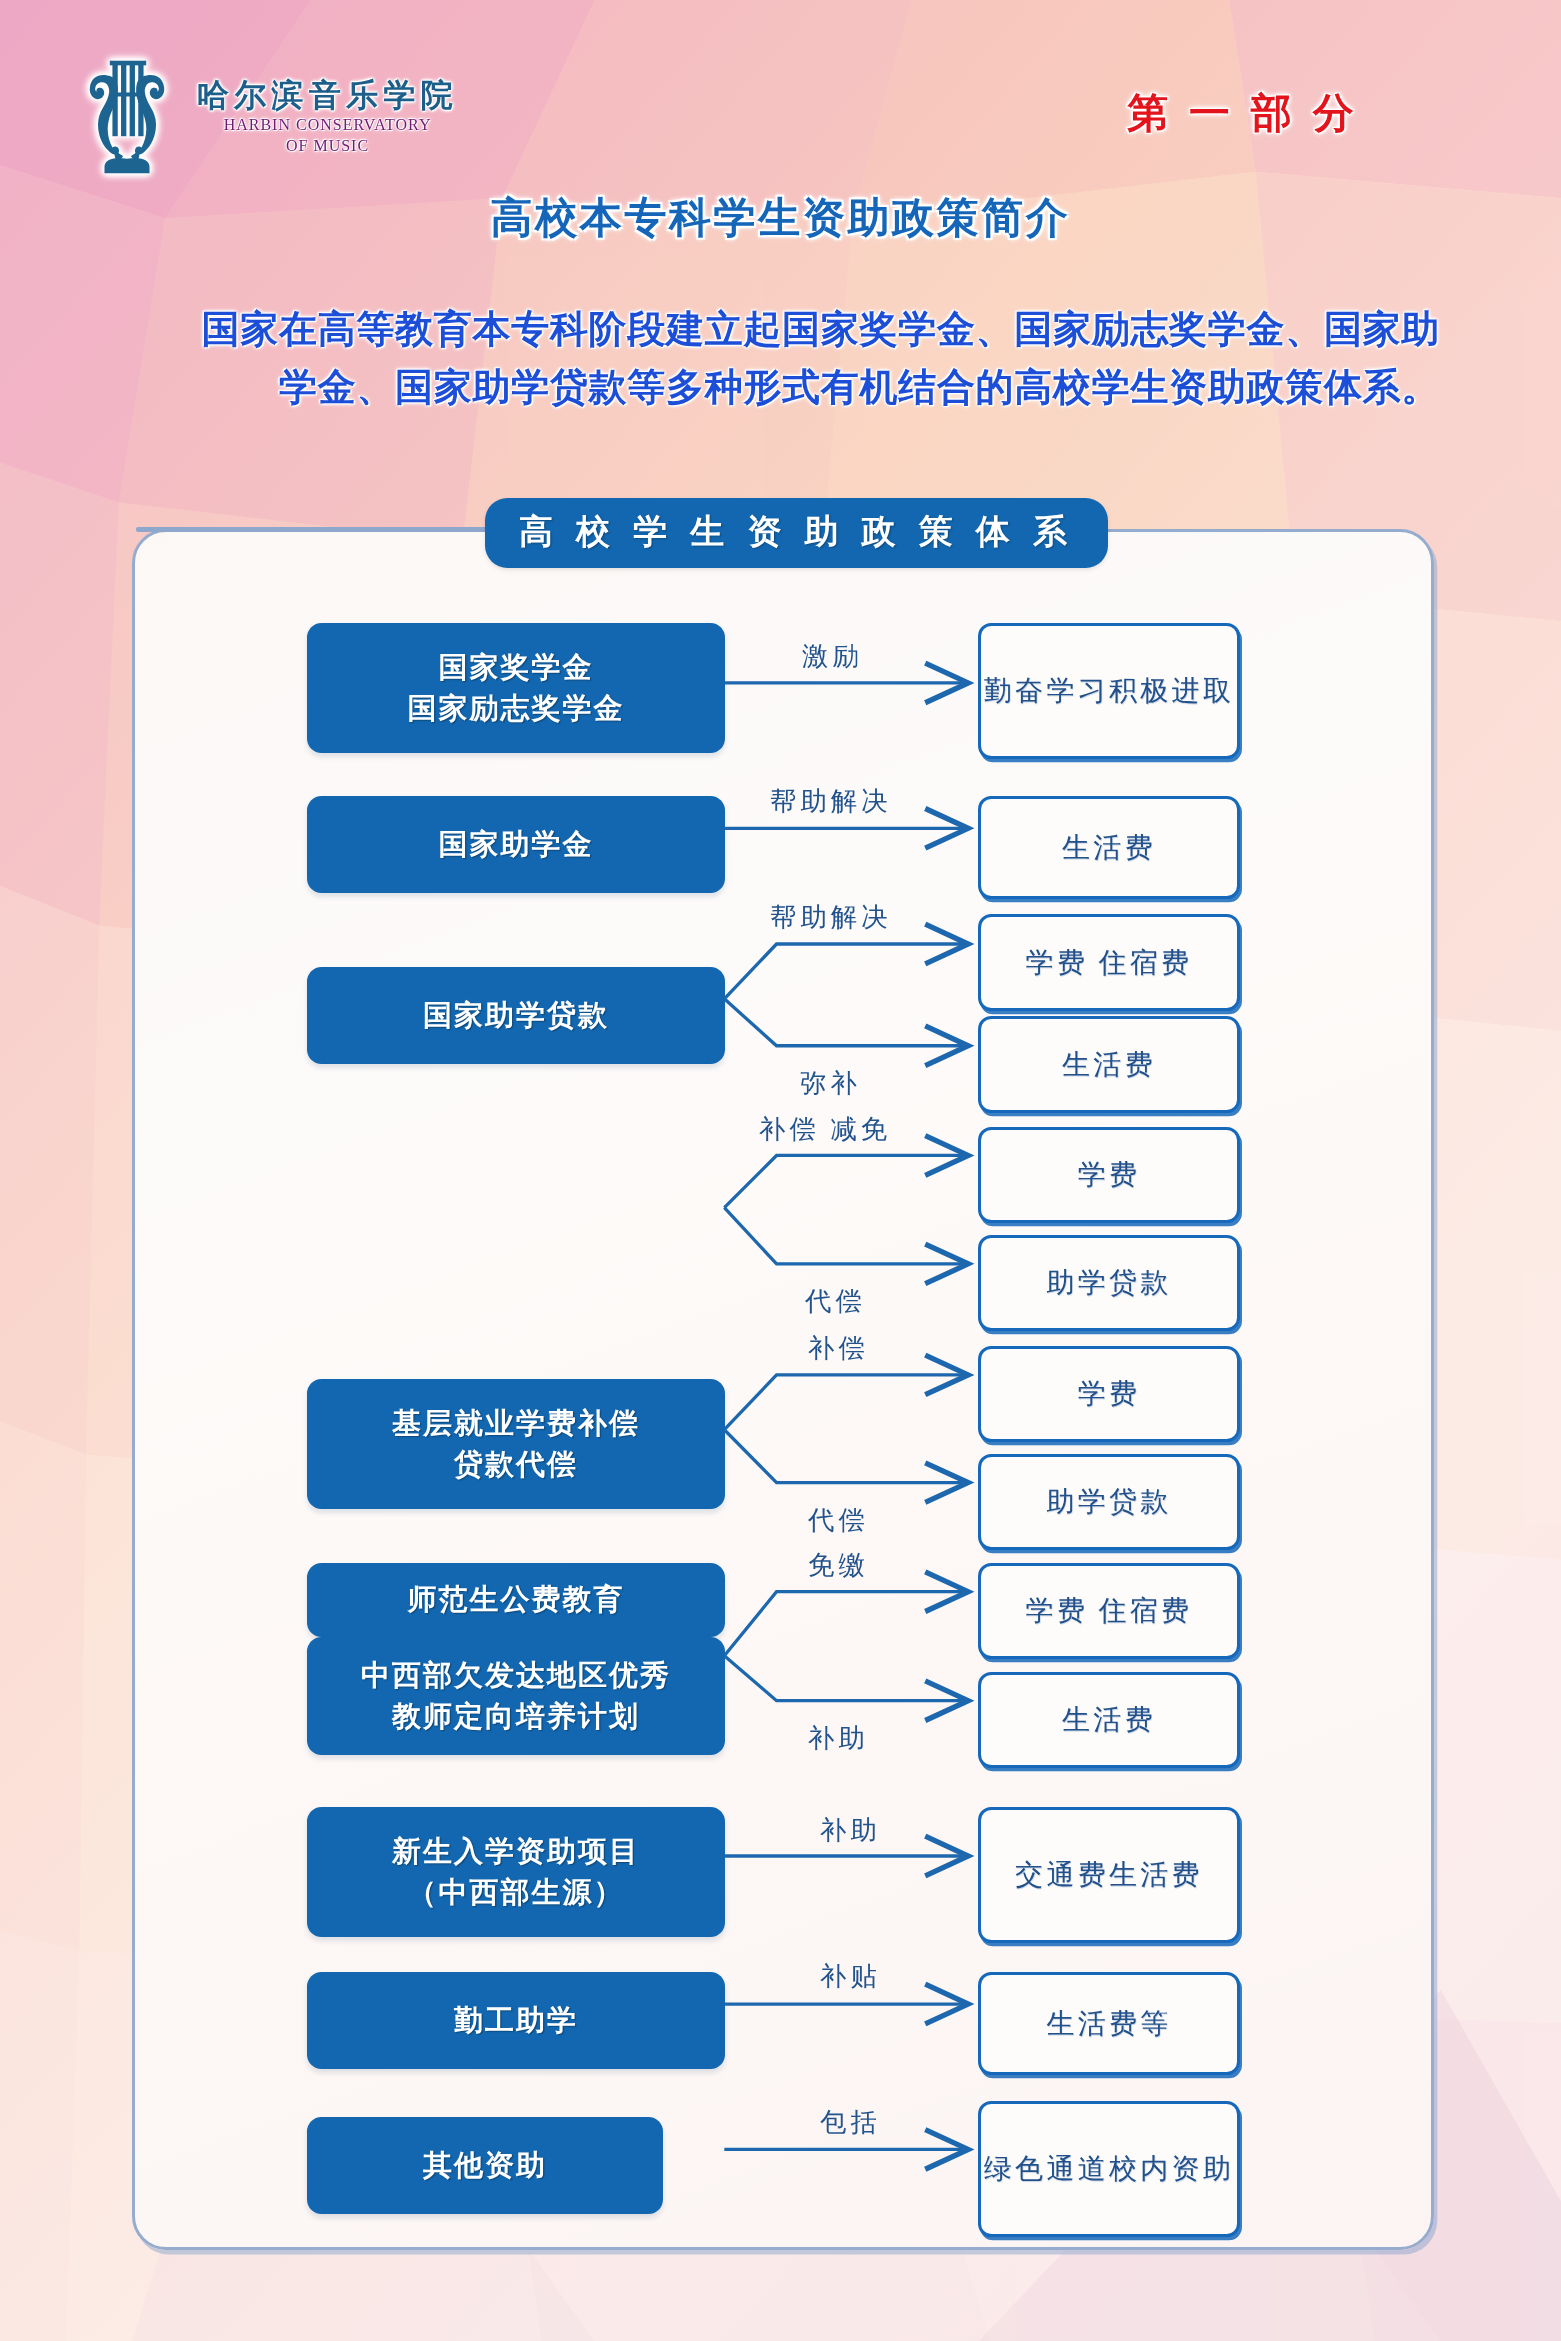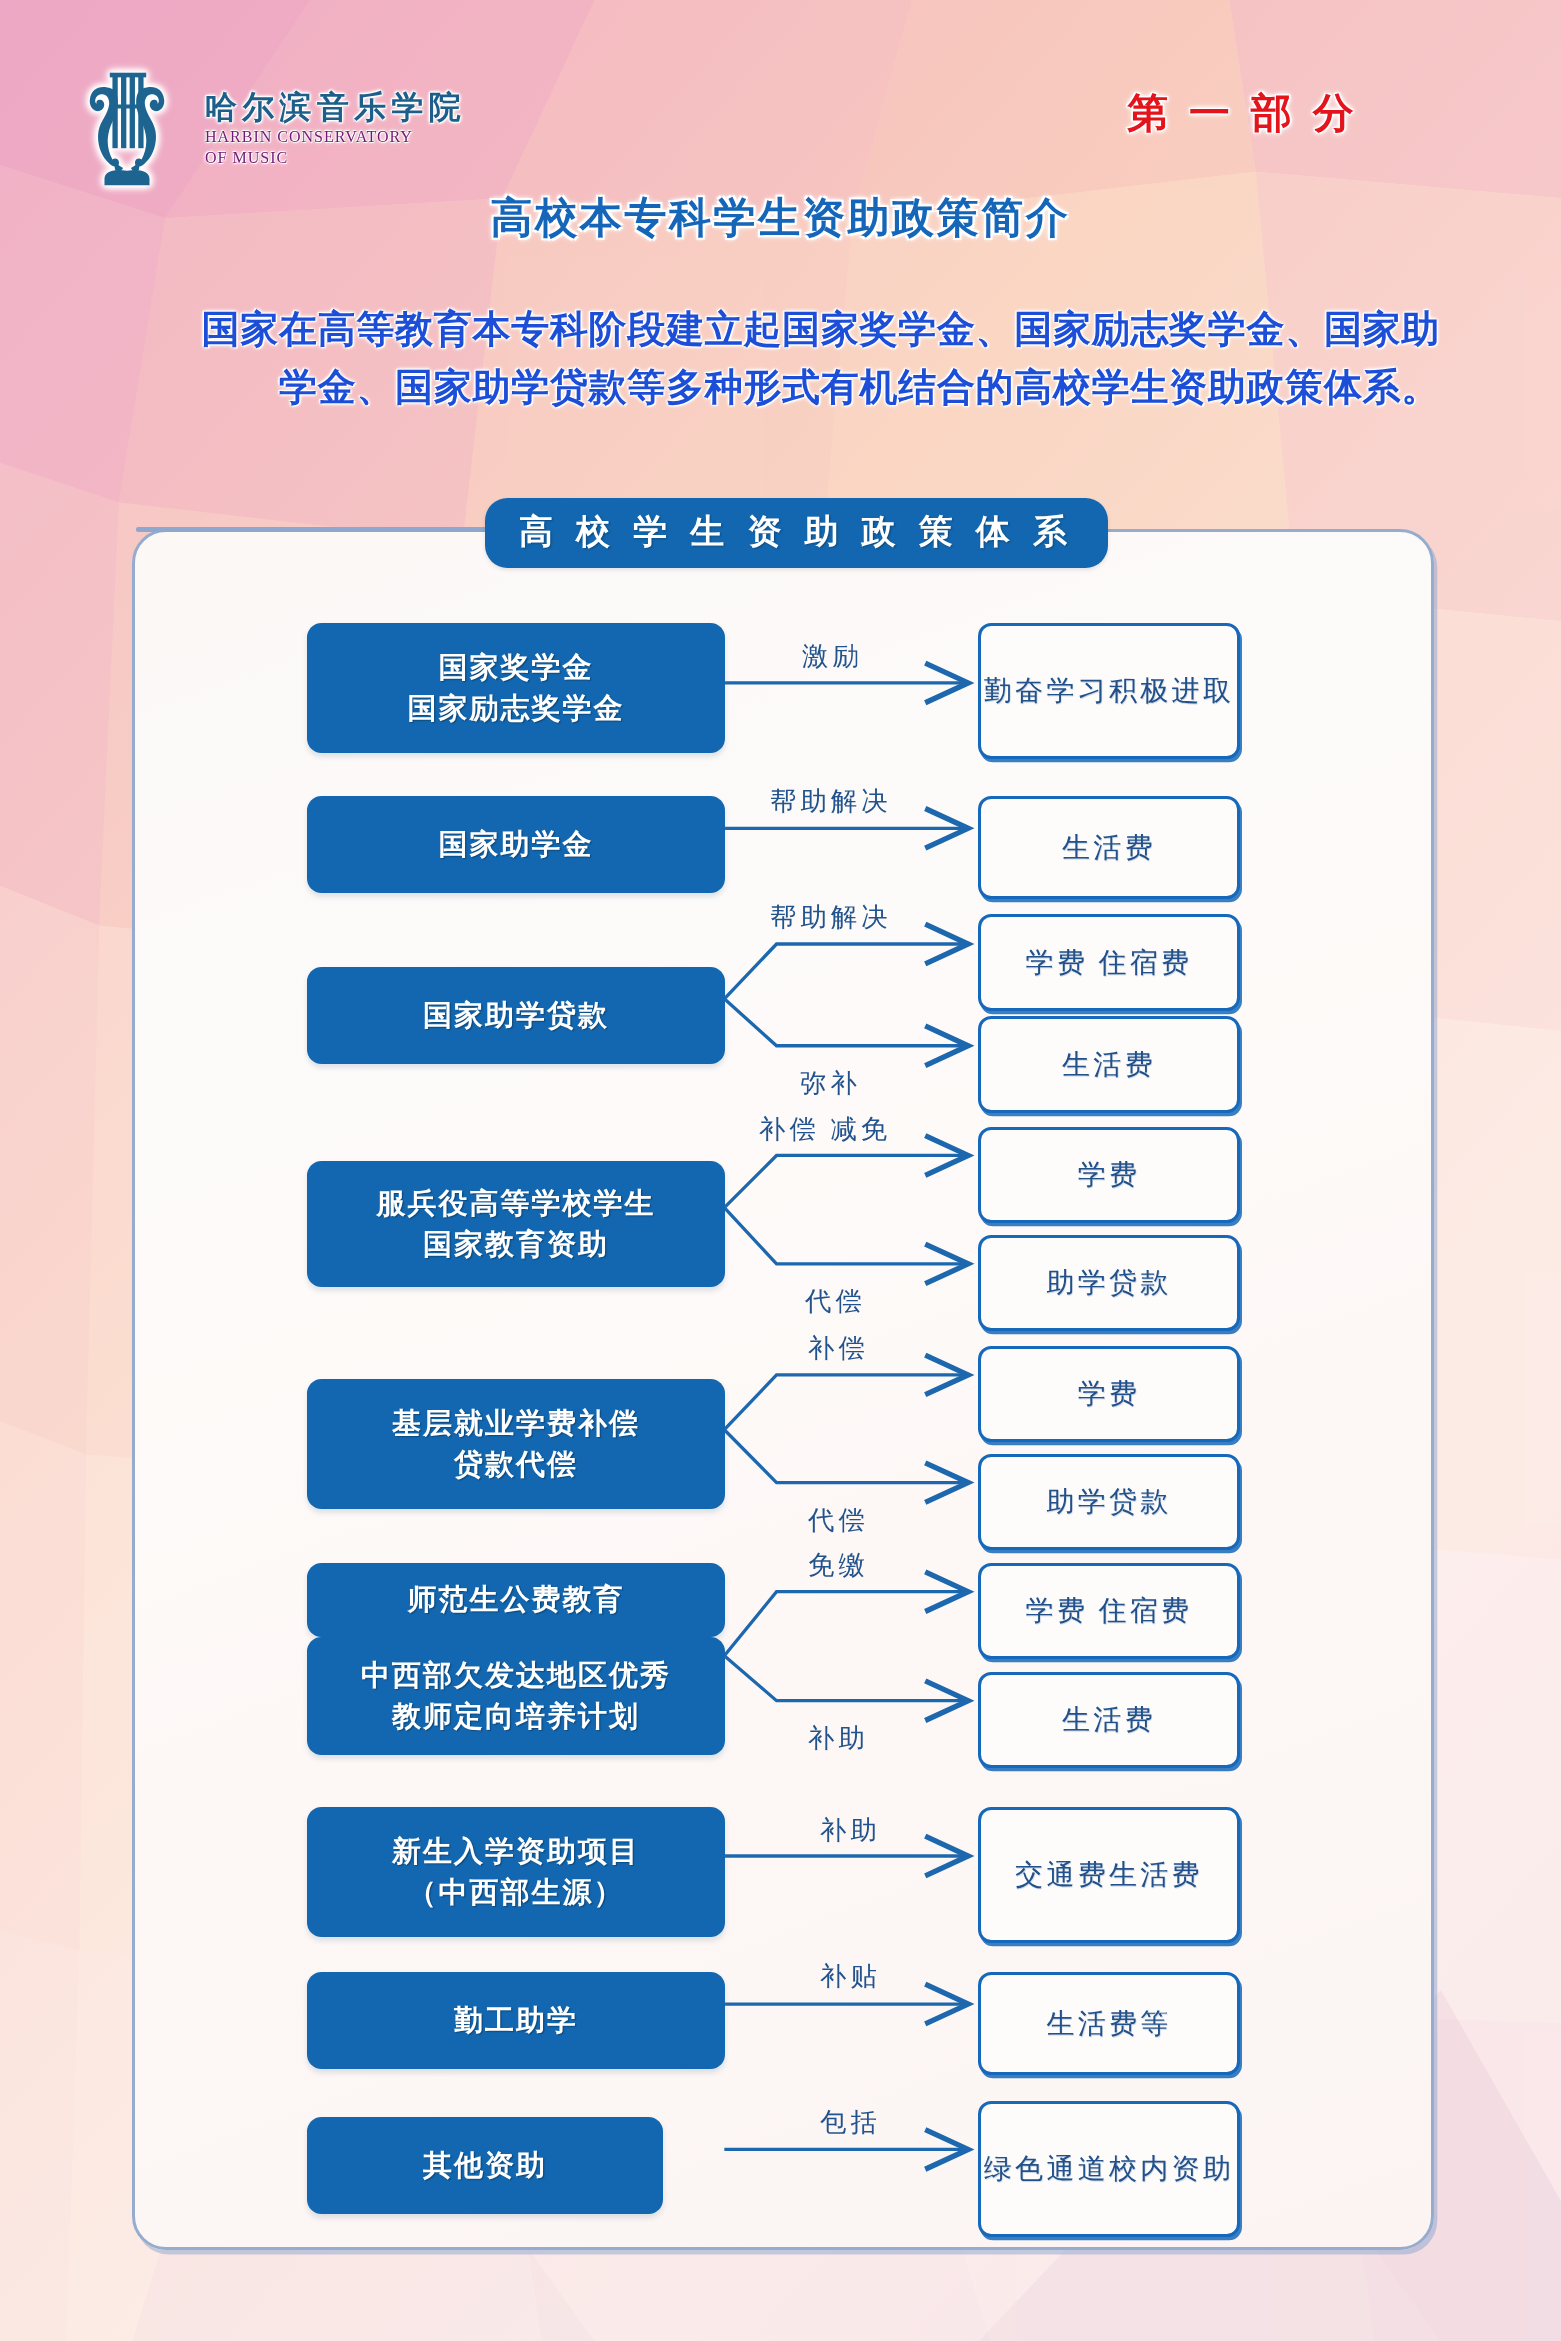--- a/index.html
+++ b/index.html
@@ -13,22 +13,22 @@
   }
 
   
   #bg-layer { position:absolute; inset:0; z-index:0; }
   #bg-layer svg { display:block; width:100%; height:100%; }
 
   
   .header { position:absolute; top:0; left:0; width:1561px; height:198px; z-index:5; }
 
   .logo-wrap {
-    position:absolute; left:78px; top:66px;
-    display:flex; align-items:center; gap:29px;
+    position:absolute; left:78px; top:54px;
+    display:flex; align-items:center; gap:21px;text-align:center;
   }
   .logo-mark { width:98px; height:126px; flex:0 0 auto; }
   .logo-mark svg { display:block; width:98px; height:126px;
     filter: drop-shadow(0 0 3.3px #ffffff) drop-shadow(0 0 3.3px #ffffff) drop-shadow(0 0 2px #ffffff); }
   .logo-text { display:flex; flex-direction:column; gap:1.3px; }
   .logo-cn {
     font-family:"Liberation Serif","DejaVu Serif",serif;
     font-size:32px; font-weight:700; color:#1d5f8a; letter-spacing:5.3px;
     text-shadow: 0 0 4.6px #fff, 0 0 4.6px #fff, 0 0 3.3px #fff, 0 0 2.6px #fff, 0.7px 0.7px 0 #fff, -0.7px -0.7px 0 #fff;
     line-height:1.12;
@@ -303,24 +303,20 @@
   </div>
   <div class="edge-label" style="left:770px; top:884px;">帮助解决</div>
   <div class="dst-box" style="left:978px; top:898px; width:256px; height:91px;">
     <div class="line">学费  住宿费</div>
   </div>
   <div class="edge-label" style="left:800px; top:1050px;">弥补</div>
   <div class="dst-box" style="left:978px; top:1000px; width:256px; height:91px;">
     <div class="line">生活费</div>
   </div>
 
-  <div class="src-box" style="left:307px; top:1145px; width:418px; height:126px;">
-    <div class="line">服兵役高等学校学生</div>
-    <div class="line">国家教育资助</div>
-  </div>
   <div class="edge-label" style="left:759px; top:1096px;">补偿  减免</div>
   <div class="dst-box" style="left:978px; top:1111px; width:256px; height:90px;">
     <div class="line">学费</div>
   </div>
   <div class="edge-label" style="left:805px; top:1268px;">代偿</div>
   <div class="dst-box" style="left:978px; top:1219px; width:256px; height:90px;">
     <div class="line">助学贷款</div>
   </div>
 
   <div class="src-box" style="left:307px; top:1363px; width:418px; height:130px;">

